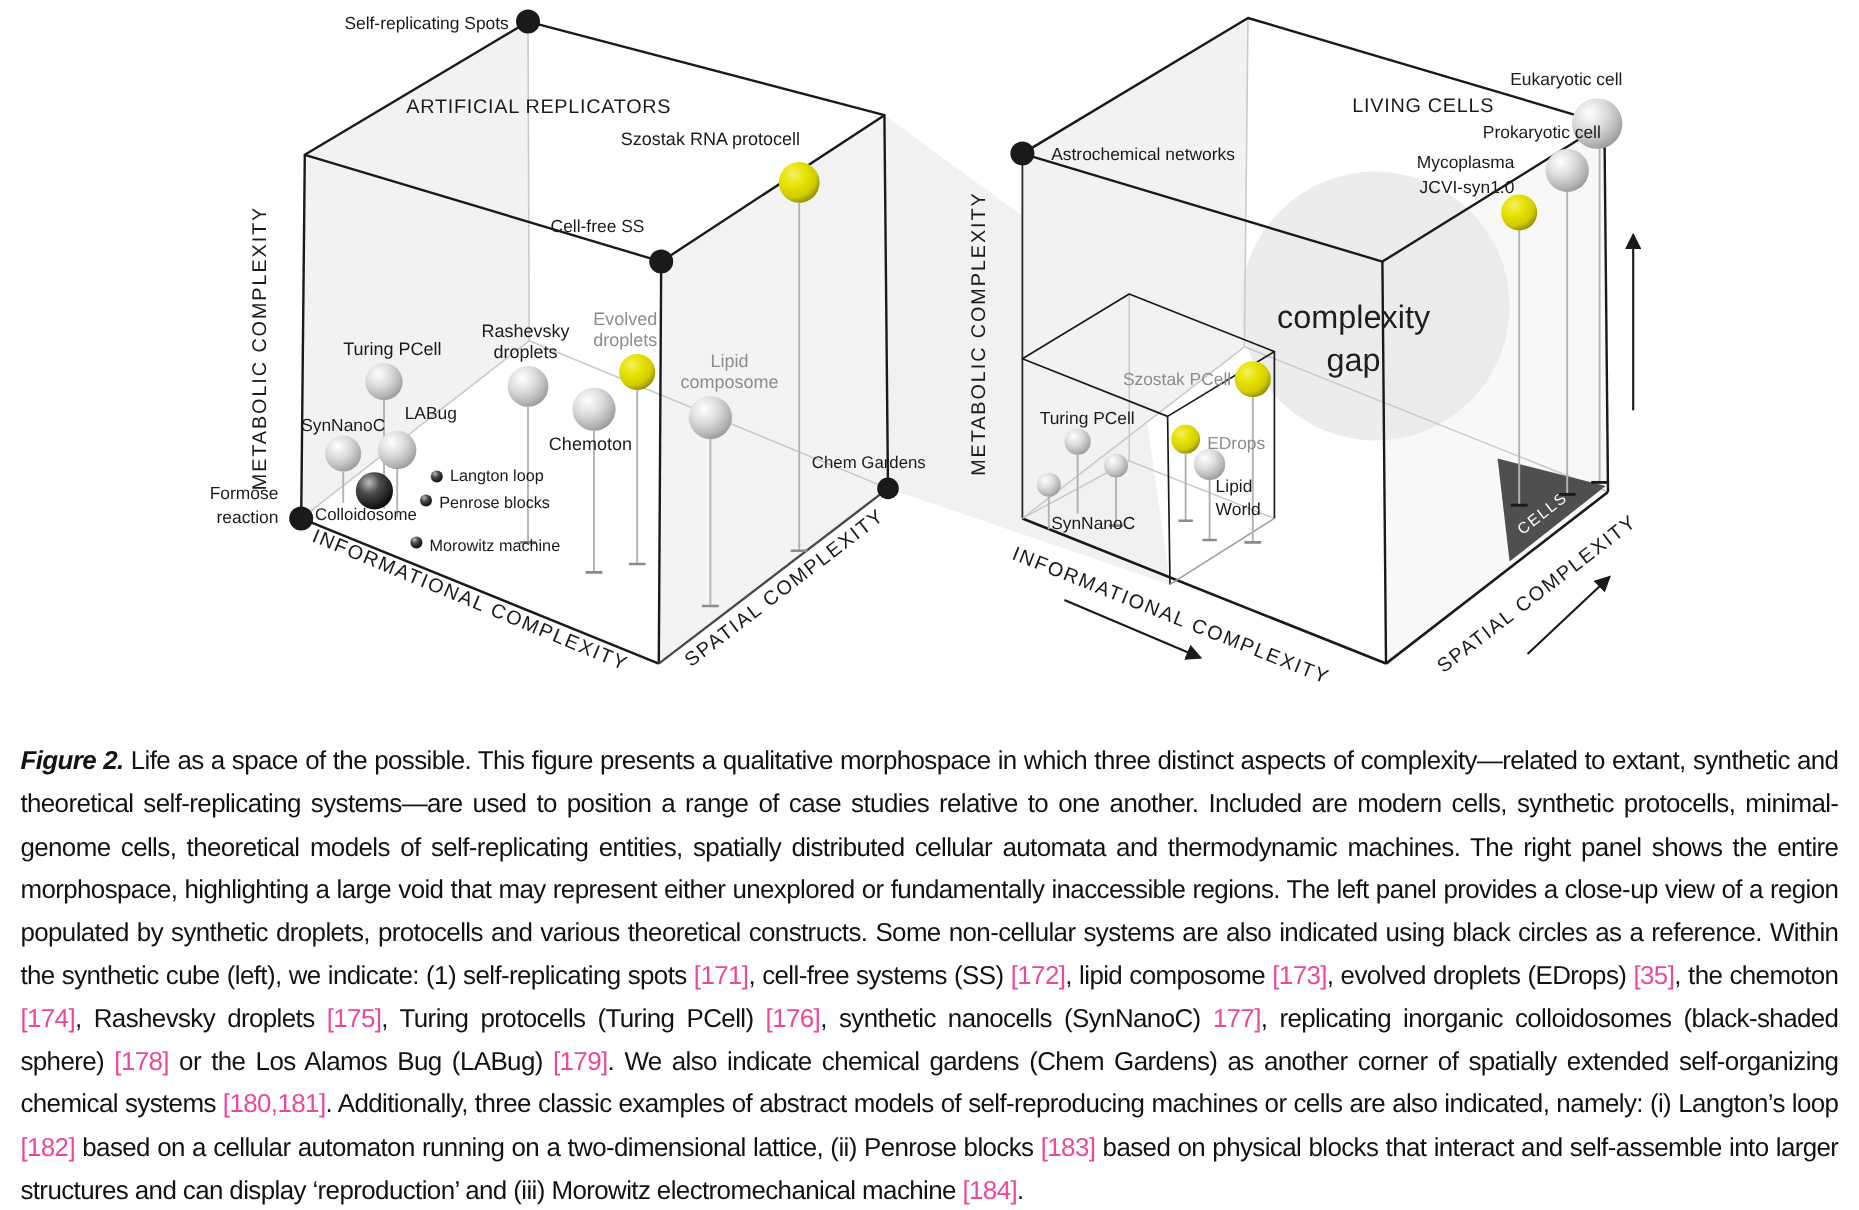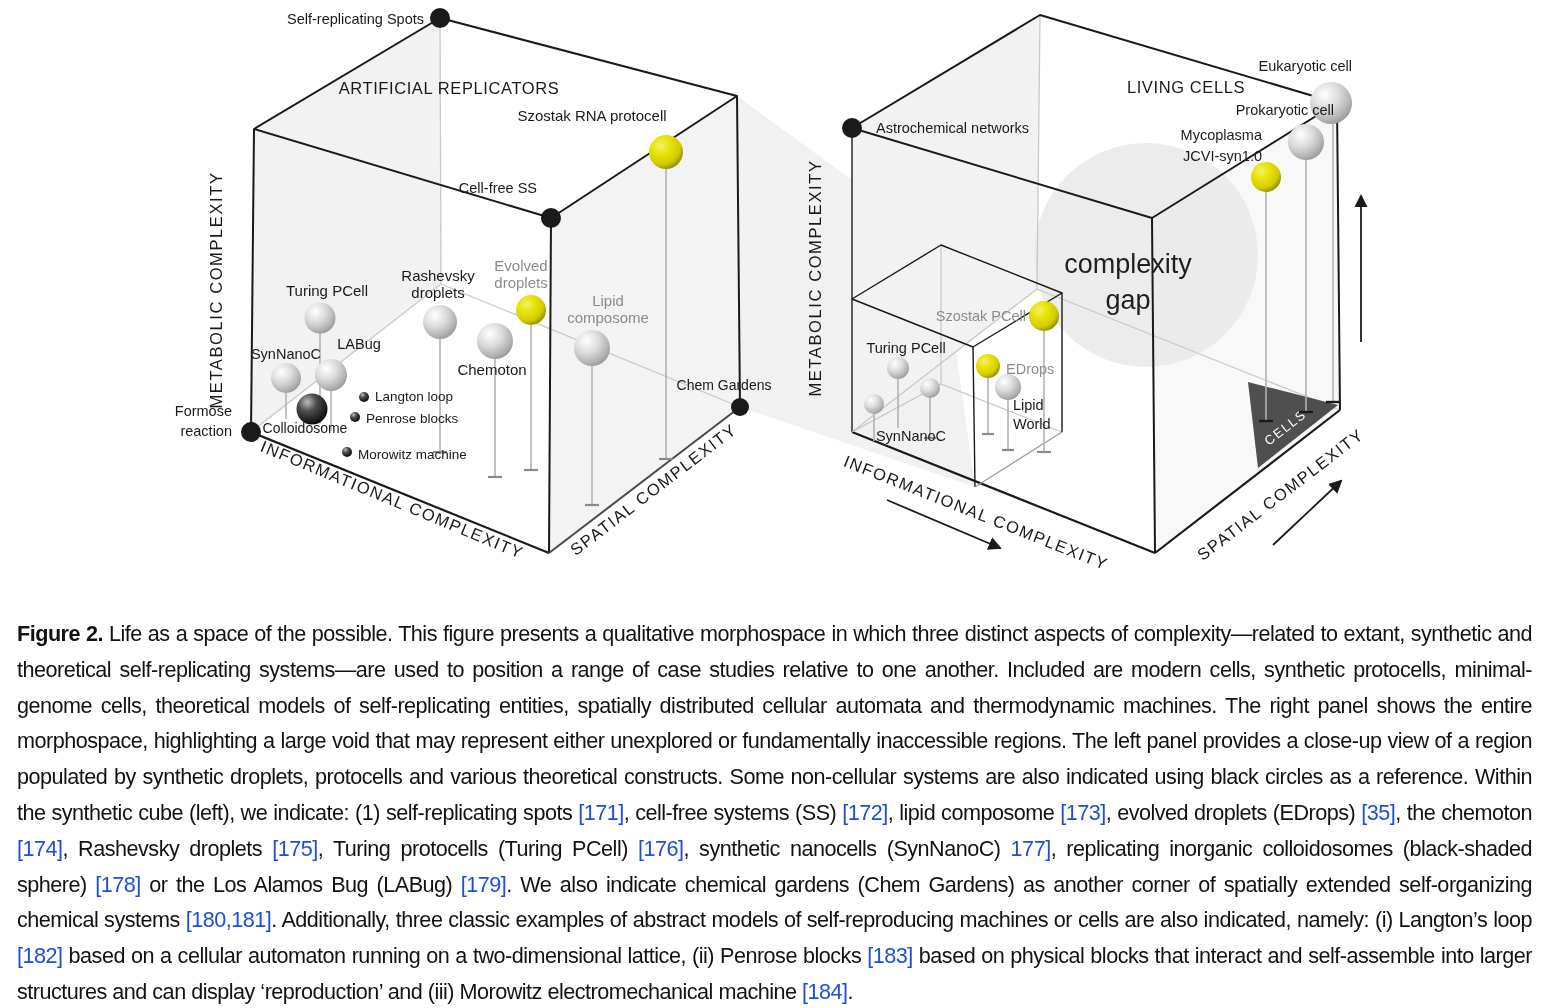--- a/index.html
+++ b/index.html
@@ -16,22 +16,22 @@
   .edge{stroke:#1a1a1a;stroke-width:2;fill:none;stroke-linejoin:round;}
   .edge-thin{stroke:#2a2a2a;stroke-width:1.5;fill:none;}
   .edge-inner{stroke:#1a1a1a;stroke-width:1.4;fill:none;stroke-linejoin:round;}
   .edge-hidden{stroke:#c9c9c9;stroke-width:1.3;fill:none;}
   .edge-hidden2{stroke:#c4c4c4;stroke-width:1.1;fill:none;}
   .stem{stroke:#b3b3b3;stroke-width:1.6;fill:none;}
   .stem-dash{stroke:#8a8a8a;stroke-width:2.2;fill:none;}
   .stem-dash-dark{stroke:#1a1a1a;stroke-width:2.4;fill:none;}
   .arrow{stroke:#1a1a1a;stroke-width:1.8;fill:none;}
   .caption{padding:12px 17px 0 17px;font-size:21.6px;line-height:35.8px;letter-spacing:-0.5px;color:#121212;text-align:justify;}
-  .caption strong{font-weight:bold;}
-  .cite{color:#1d4ed8;}
+  .caption strong{font-weight:bold;font-style:italic;}
+  .cite{color:#ec4899;}
 </style>
 </head>
 <body>
 
 <div class="page">
 
 <svg width="1549" height="604" viewBox="0 0 1549 604">
   <defs>
     <radialGradient id="grayBall" cx="35%" cy="30%" r="75%">
       <stop offset="0%" stop-color="#ffffff"></stop>

